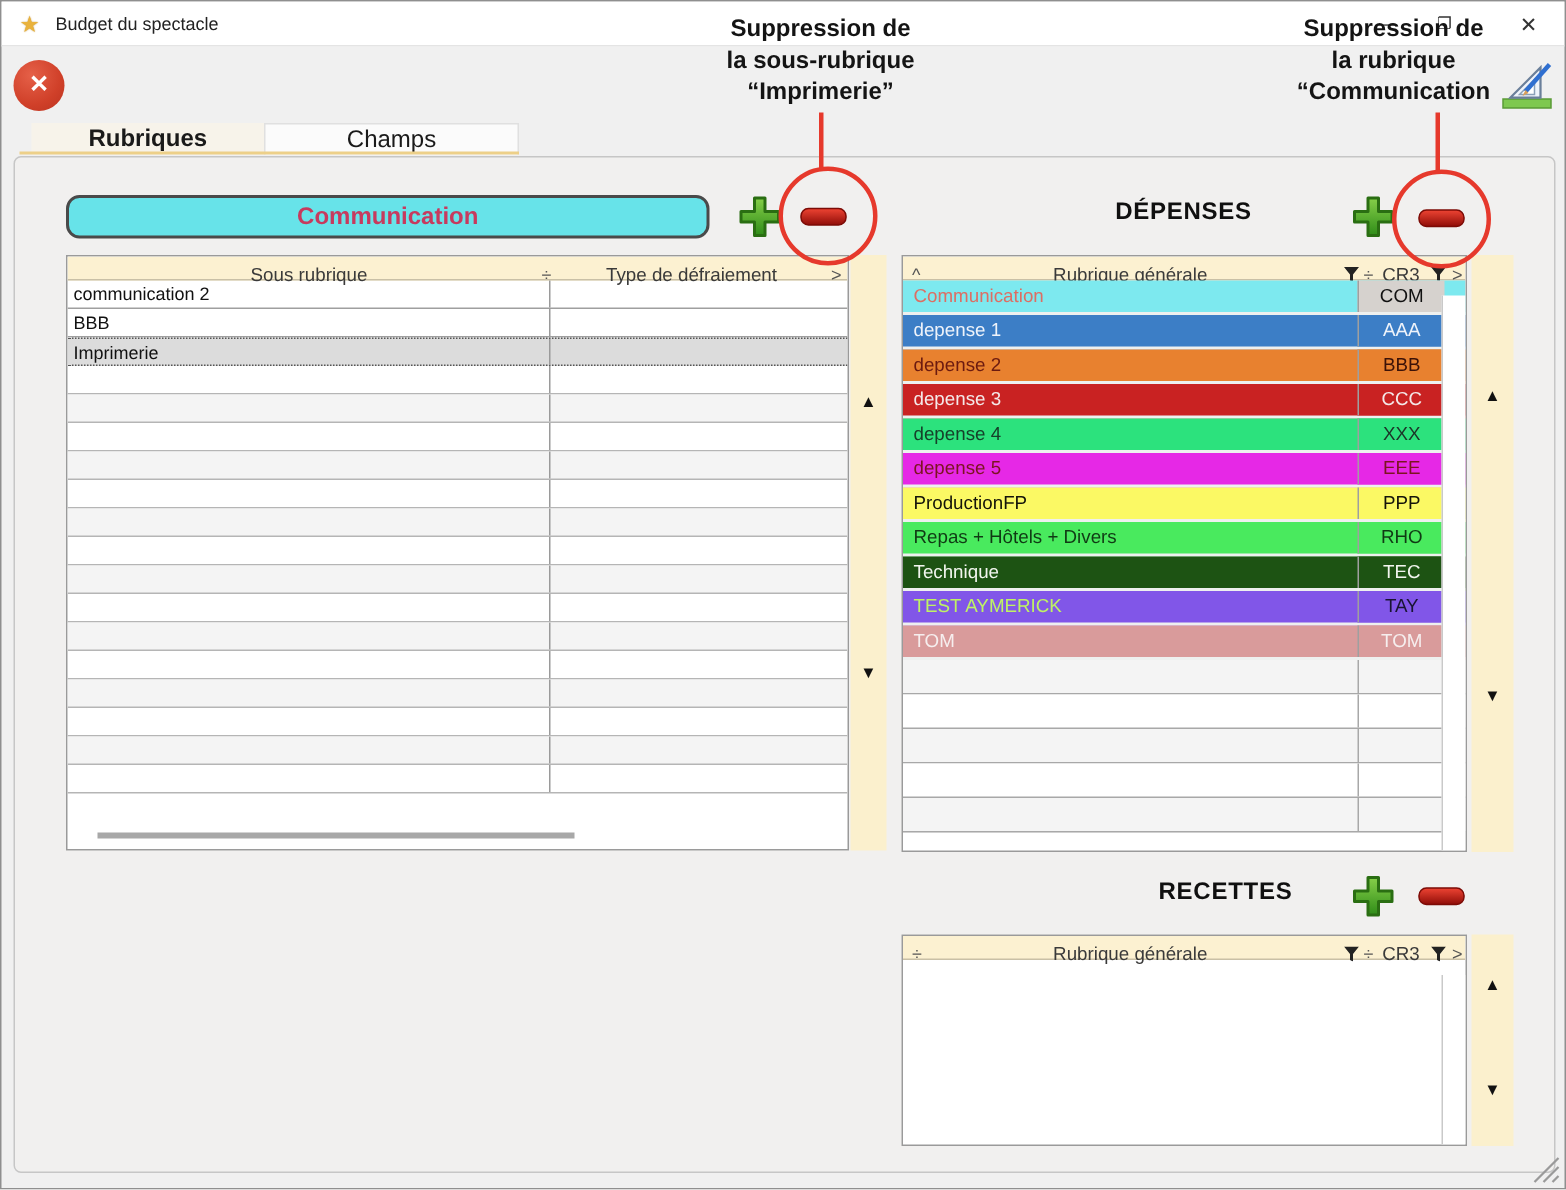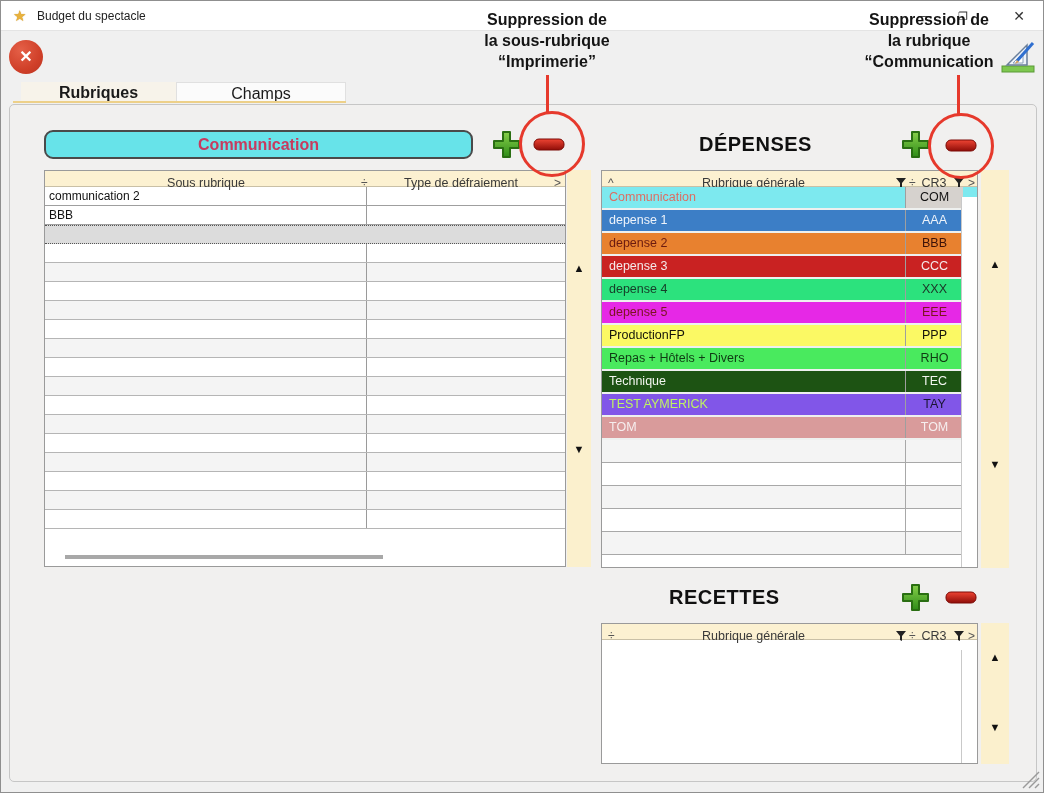--- a/index.html
+++ b/index.html
@@ -54,21 +54,21 @@
   .hscroll-thumb { position:absolute; left:20px; bottom:7px; width:318px; height:4px; background:#a8a8a8; }
 
   
   .crow { position:relative; height:23px; font-size:12.5px; line-height:20px; border-bottom:2px solid #eef0ef; }
   .crow .lbl { position:absolute; left:0; top:0; width:303px; height:100%; padding-left:7px; }
   .crow .code { position:absolute; left:303px; top:0; width:58px; height:100%; text-align:center; border-left:1px solid #9f9f9f; }
   .crow.empty { height:23px; border-bottom:1px solid #a8a8a8; }
   .crow.empty .code { border-left:1px solid #a8a8a8; }
   .blank-col { position:absolute; top:26px; bottom:0; right:0; width:16px; background:#fff; border-left:1px solid #c9c9c9; }
 
-  .section-title { position:absolute; width:180px; font-size:20px; font-weight:600;
+  .section-title { position:absolute; width:180px; text-align:center; font-size:16px; font-weight:600;
                    color:#101010; letter-spacing:0.5px; }
 
   .strip { position:absolute; background:#fbf0cd; }
   .strip .arr { position:absolute; left:0; width:100%; text-align:center; font-size:11px; color:#111; }
 
   
   .annot { position:absolute; z-index:50; text-align:center; font-size:16px; font-weight:bold;
            color:#141414; line-height:21px; }
   .annot-line { position:absolute; z-index:49; width:3px; background:#e6392c; }
   .annot-circle { position:absolute; z-index:49; width:66px; height:66px; border:3px solid #e6392c; border-radius:50%; }
@@ -128,20 +128,21 @@
     <div id="left-rows">
         <div class="lrow">
           <span class="cell1">communication 2</span>
           <span class="cell2"></span>
         </div>
         <div class="lrow">
           <span class="cell1">BBB</span>
           <span class="cell2"></span>
         </div>
         <div class="lrow selected">
+          <span class="cell1">Imprimerie</span>
           <span class="cell2"></span>
         </div>
         <div class="lrow" style="border-bottom-color: rgb(181, 181, 181);">
           <span class="cell1"></span>
           <span class="cell2"></span>
         </div>
         <div class="lrow" style="background: rgb(244, 244, 244); border-bottom-color: rgb(181, 181, 181);">
           <span class="cell1"></span>
           <span class="cell2"></span>
         </div>
@@ -295,21 +296,21 @@
         </div>
       </div>
     <div class="blank-col"></div>
   </div>
 
   <div class="strip" style="left:980px;top:169px;width:28px;height:398px">
     <span class="arr" style="top:88px">▲</span>
     <span class="arr" style="top:288px">▼</span>
   </div>
 
-  <div class="section-title" style="left:668px;top:585px">RECETTES</div>
+  <div class="section-title" style="left:726px;top:585px">RECETTES</div>
   <svg class="btn" style="left:898px;top:580px" width="33" height="33">
     <path d="M13 4 h7 v9 h9 v7 h-9 v9 h-7 v-9 H4 v-7 h9 z" fill="url(#gp)" stroke="#2a6e12" stroke-width="2" stroke-linejoin="round"></path>
   </svg>
   <svg class="btn" style="left:944px;top:590px" width="32" height="13">
     <rect x="1" y="1" width="30" height="11" rx="5" fill="url(#gm)" stroke="#7c0b06"></rect>
   </svg>
 
   <div class="tbl" style="left:600px;top:622px;width:377px;height:141px">
     <div class="tbl-header">
       <span class="hdr-glyph" style="left:6px">÷</span>

